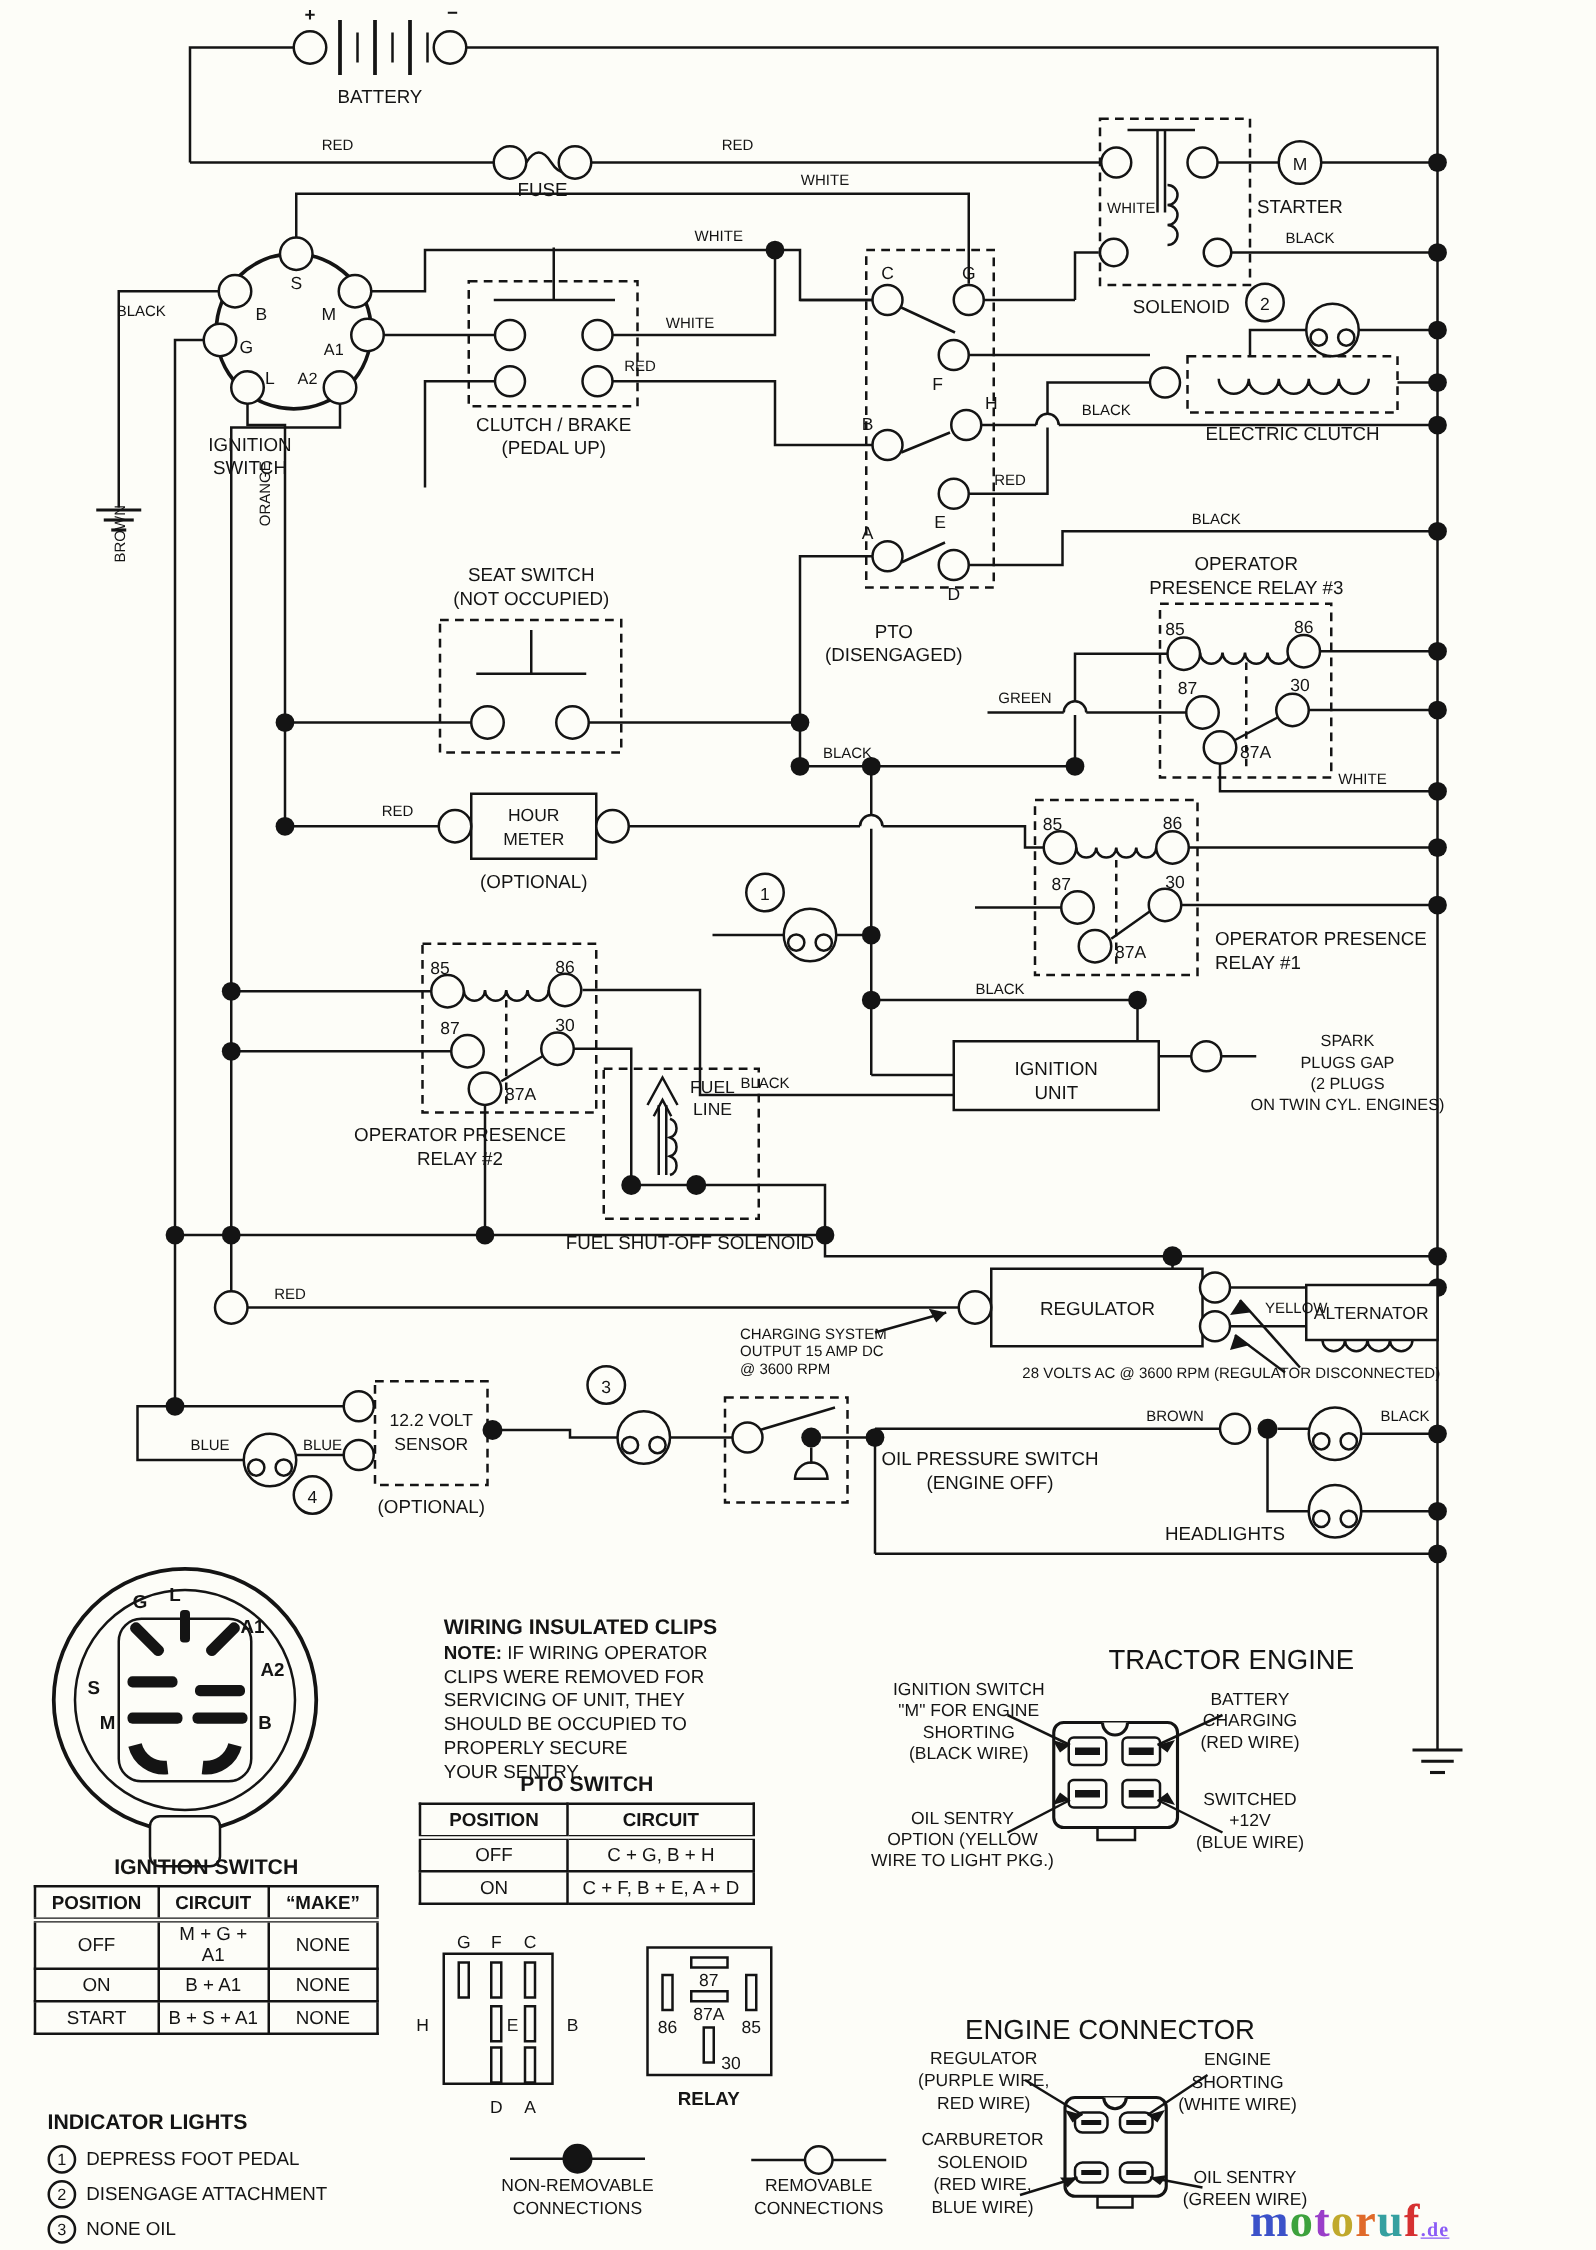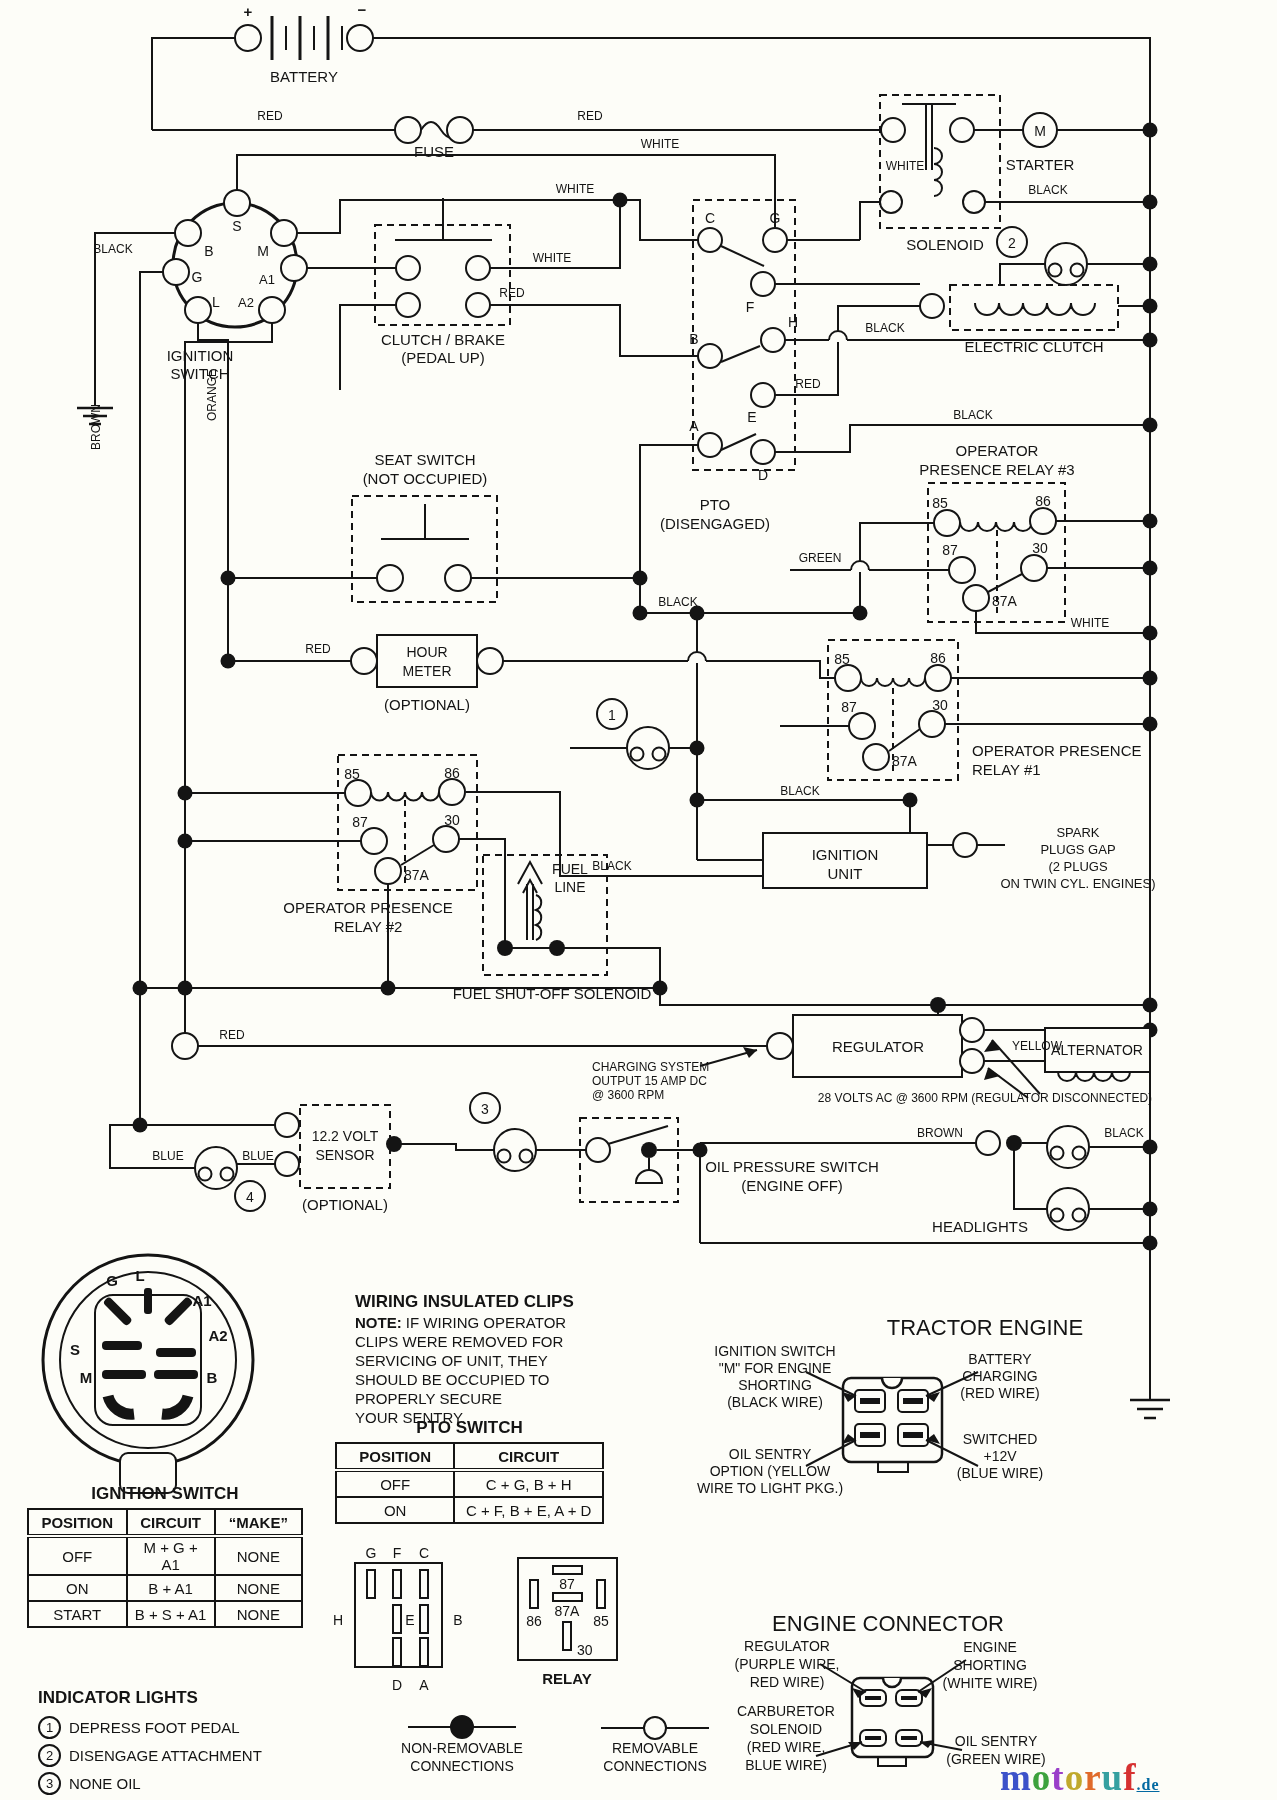--- a/index.html
+++ b/index.html
@@ -753,15 +753,15 @@
     </tr>
     <tr>
       <td>ON</td>
       <td>C + F, B + E, A + D</td>
     </tr>
   </tbody>
       </table>
 </div>
 
 <div id="logo">
-  <span style="color: rgb(60, 82, 201);">m</span><span style="color: rgb(61, 162, 61);">o</span><span style="color: rgb(154, 62, 201);">t</span><span style="color: rgb(192, 169, 44);">o</span><span style="color: rgb(224, 106, 42);">r</span><span style="color: rgb(53, 160, 160);">u</span><span style="color: rgb(214, 49, 49);">f</span><span class="de" style="color: #0369a1; text-decoration: underline;">.de</span>
+  <span style="color: rgb(60, 82, 201);">m</span><span style="color: rgb(61, 162, 61);">o</span><span style="color: rgb(154, 62, 201);">t</span><span style="color: rgb(192, 169, 44);">o</span><span style="color: rgb(224, 106, 42);">r</span><span style="color: rgb(53, 160, 160);">u</span><span style="color: rgb(214, 49, 49);">f</span><span class="de" style="color: #8b5cf6; text-decoration: underline;">.de</span>
 </div>
 </div>
 
 </body></html>

